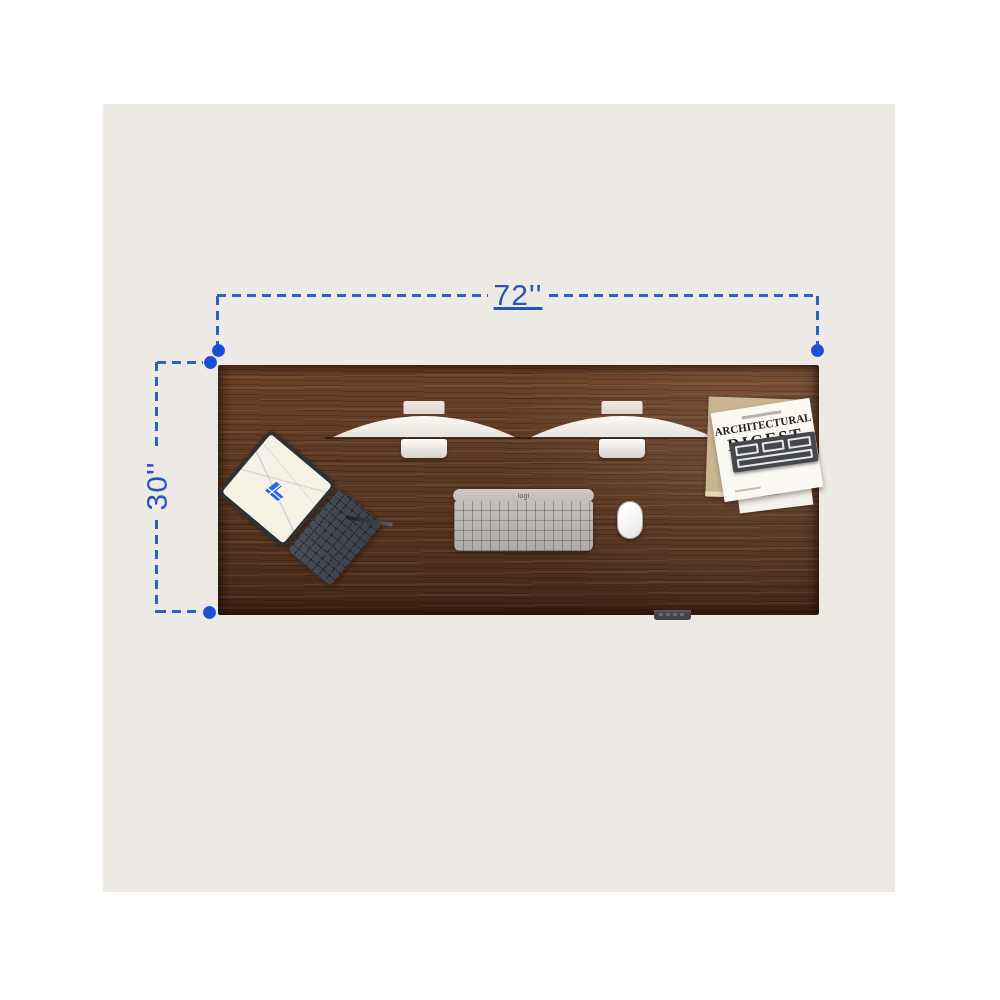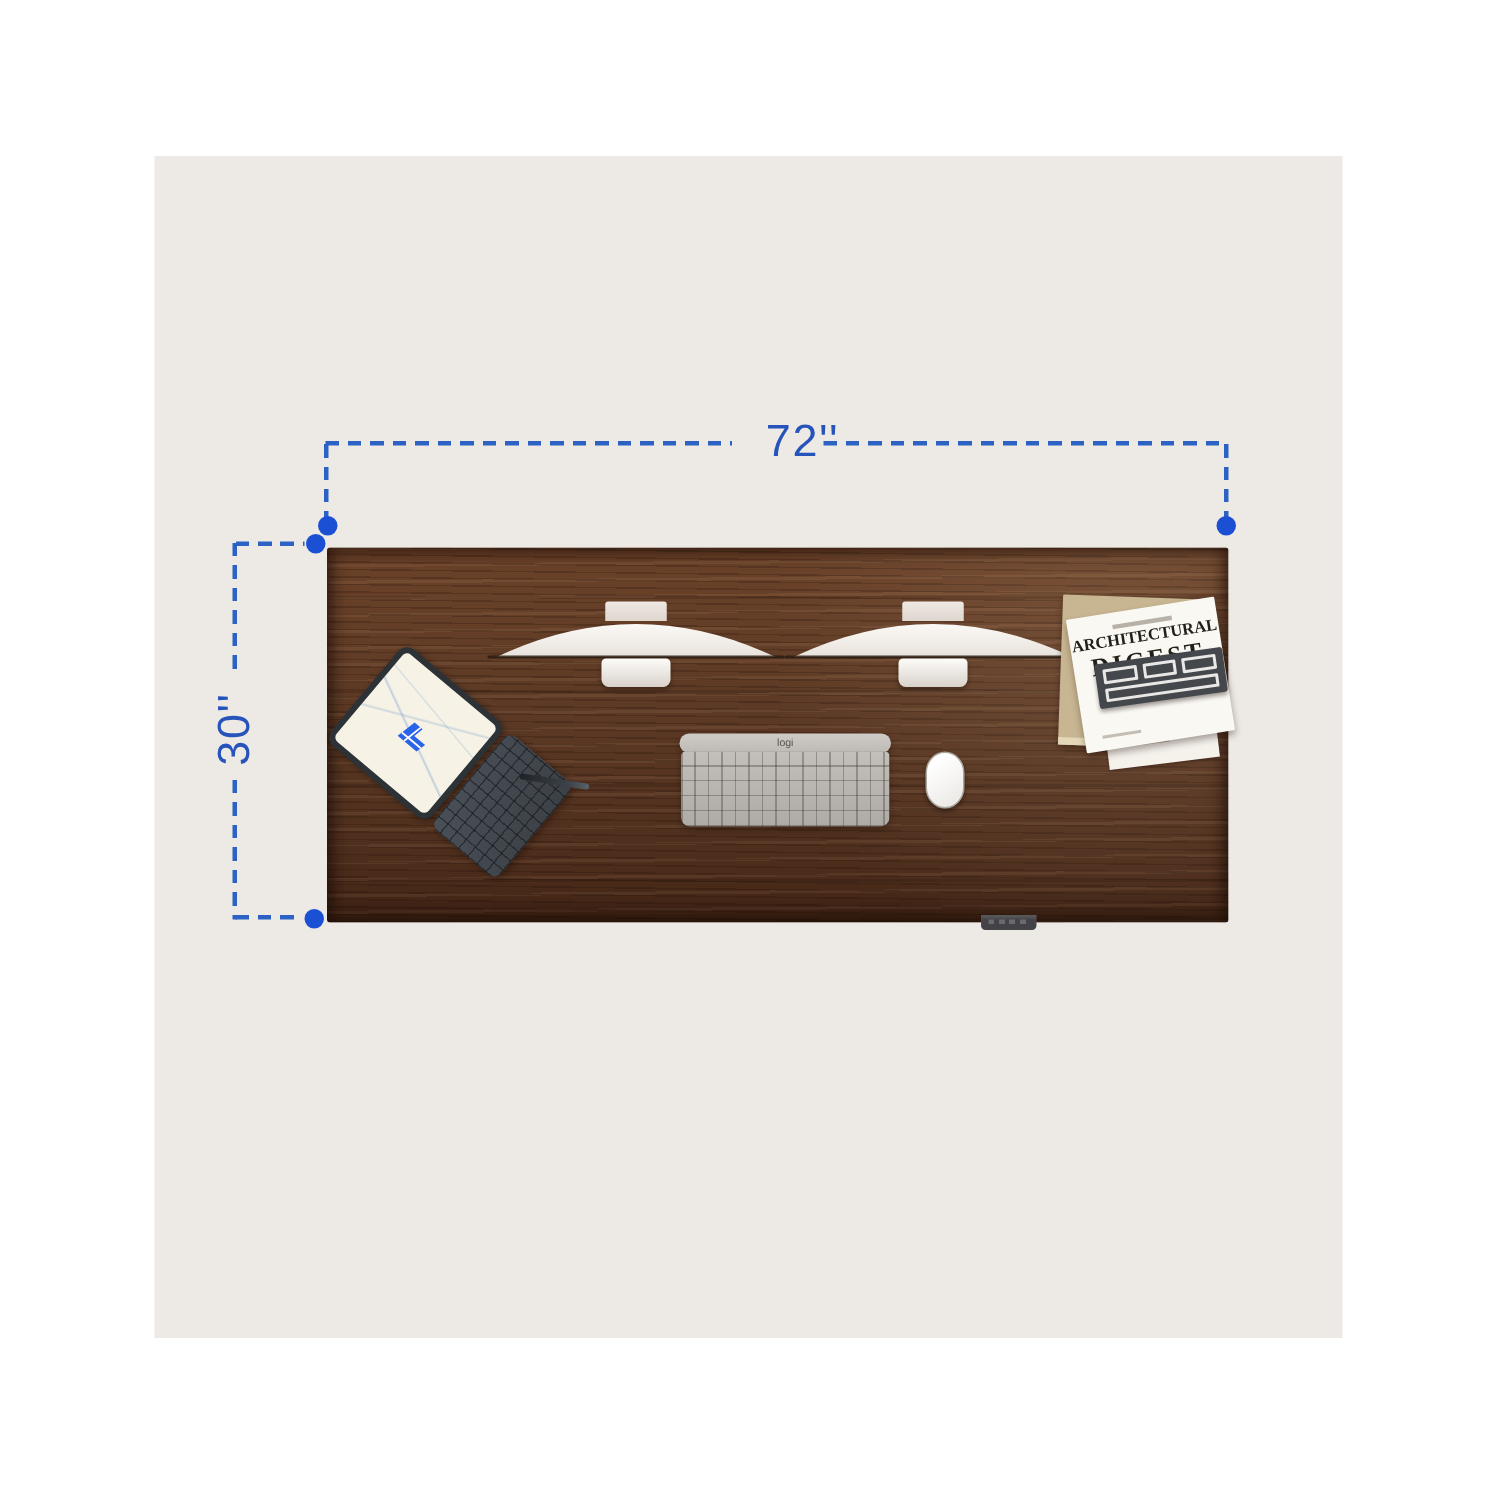--- a/index.html
+++ b/index.html
@@ -93,21 +93,21 @@
   #controller .ctrl-btns { position:absolute; left:5px; top:3px; width:27px; height:3px;
     background:repeating-linear-gradient(90deg,#6a6a6e 0 4px, transparent 4px 7px); }
 </style>
 </head>
 <body>
 
 <div class="abs" id="stage"></div>
 
 <div class="abs dash-h" style="left:217px; top:294px; width:271px;"></div>
 <div class="abs dash-h" style="left:549px; top:294px; width:268px;"></div>
-<div class="abs dim-label" style="left:504px; top:278px; width:62px; text-align:center;">72''</div>
+<div class="abs dim-label" style="left:487px; top:278px; width:62px; text-align:center;text-decoration:underline;">72''</div>
 <div class="abs dash-v" style="left:216px; top:296px; height:49px;"></div>
 <div class="abs dash-v" style="left:816px; top:296px; height:49px;"></div>
 <div class="abs dim-dot" style="left:212px; top:344px;"></div>
 <div class="abs dim-dot" style="left:811px; top:344px;"></div>
 
 <div class="abs dash-v" style="left:155px; top:362px; height:90px;"></div>
 <div class="abs dash-v" style="left:155px; top:520px; height:93px;"></div>
 <div class="abs dim-label" style="left:121px; top:469px; width:72px; text-align:center; transform:rotate(-90deg);">30''</div>
 <div class="abs dash-h" style="left:157px; top:361px; width:46px;"></div>
 <div class="abs dash-h" style="left:157px; top:610px; width:45px;"></div>

